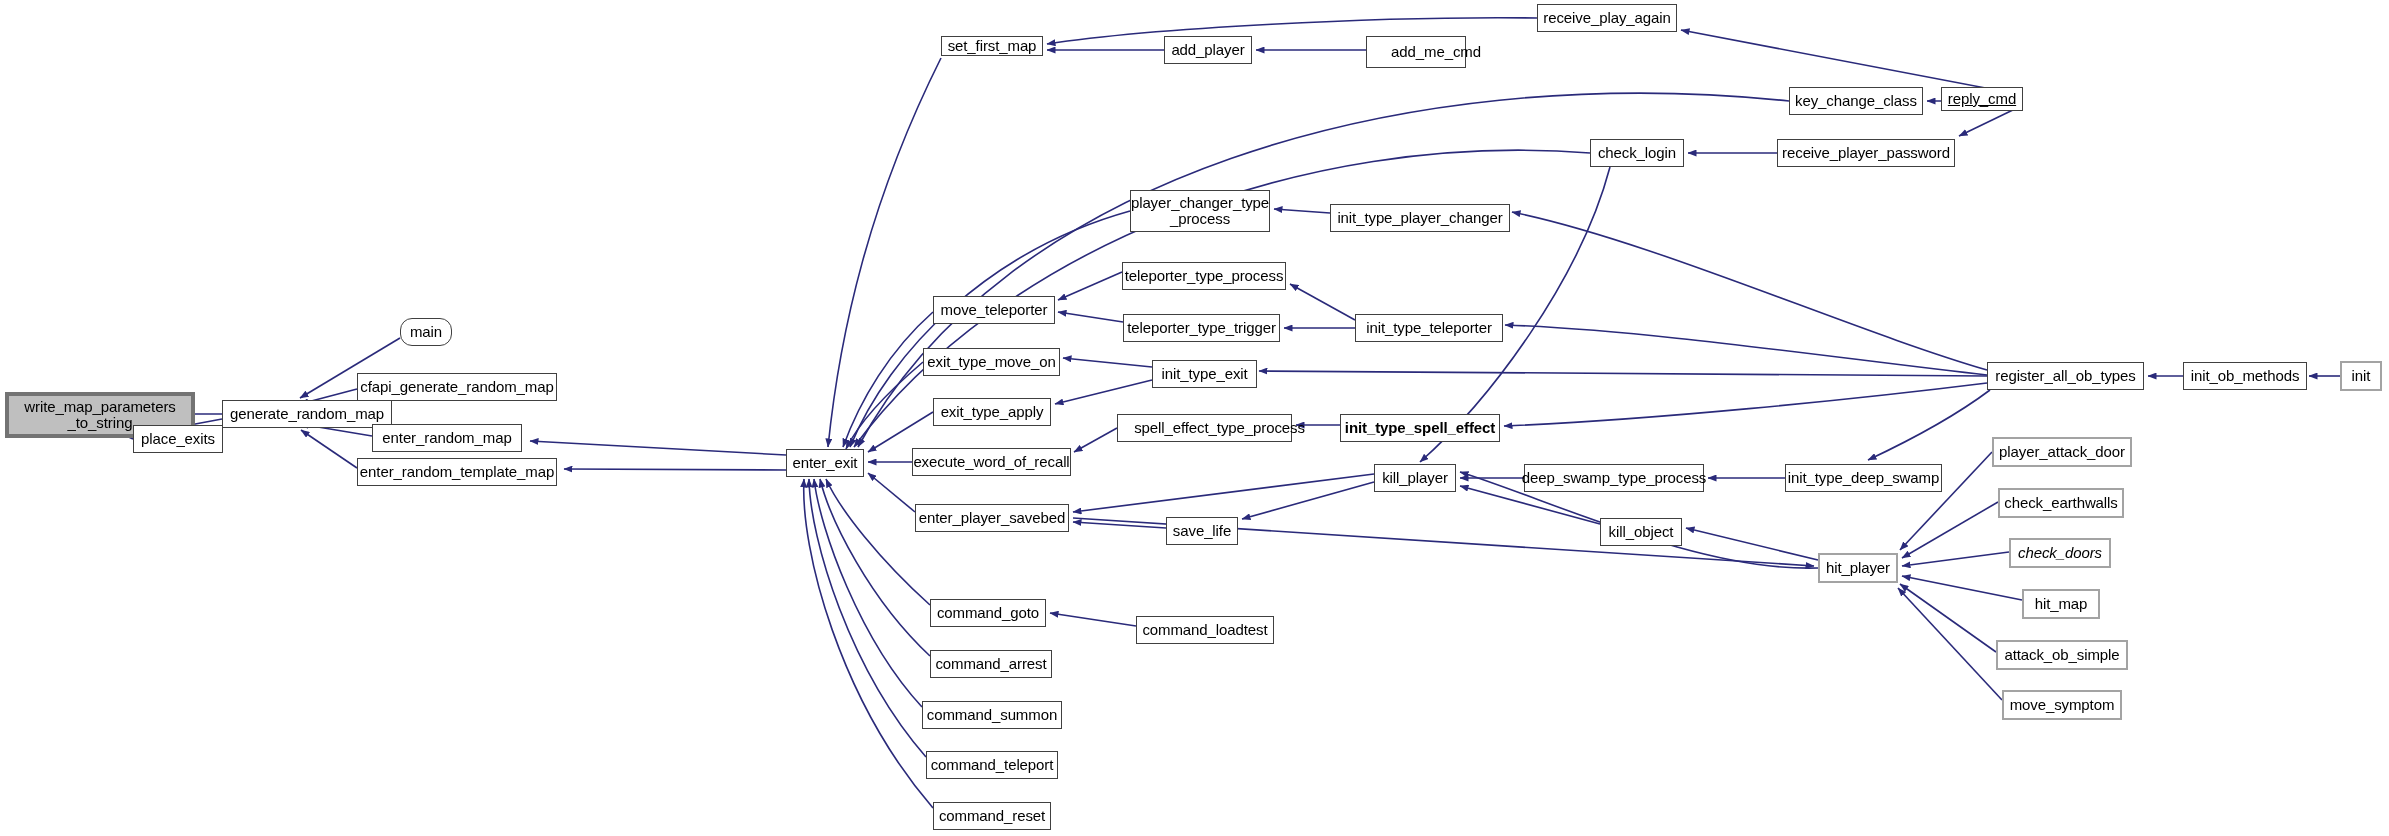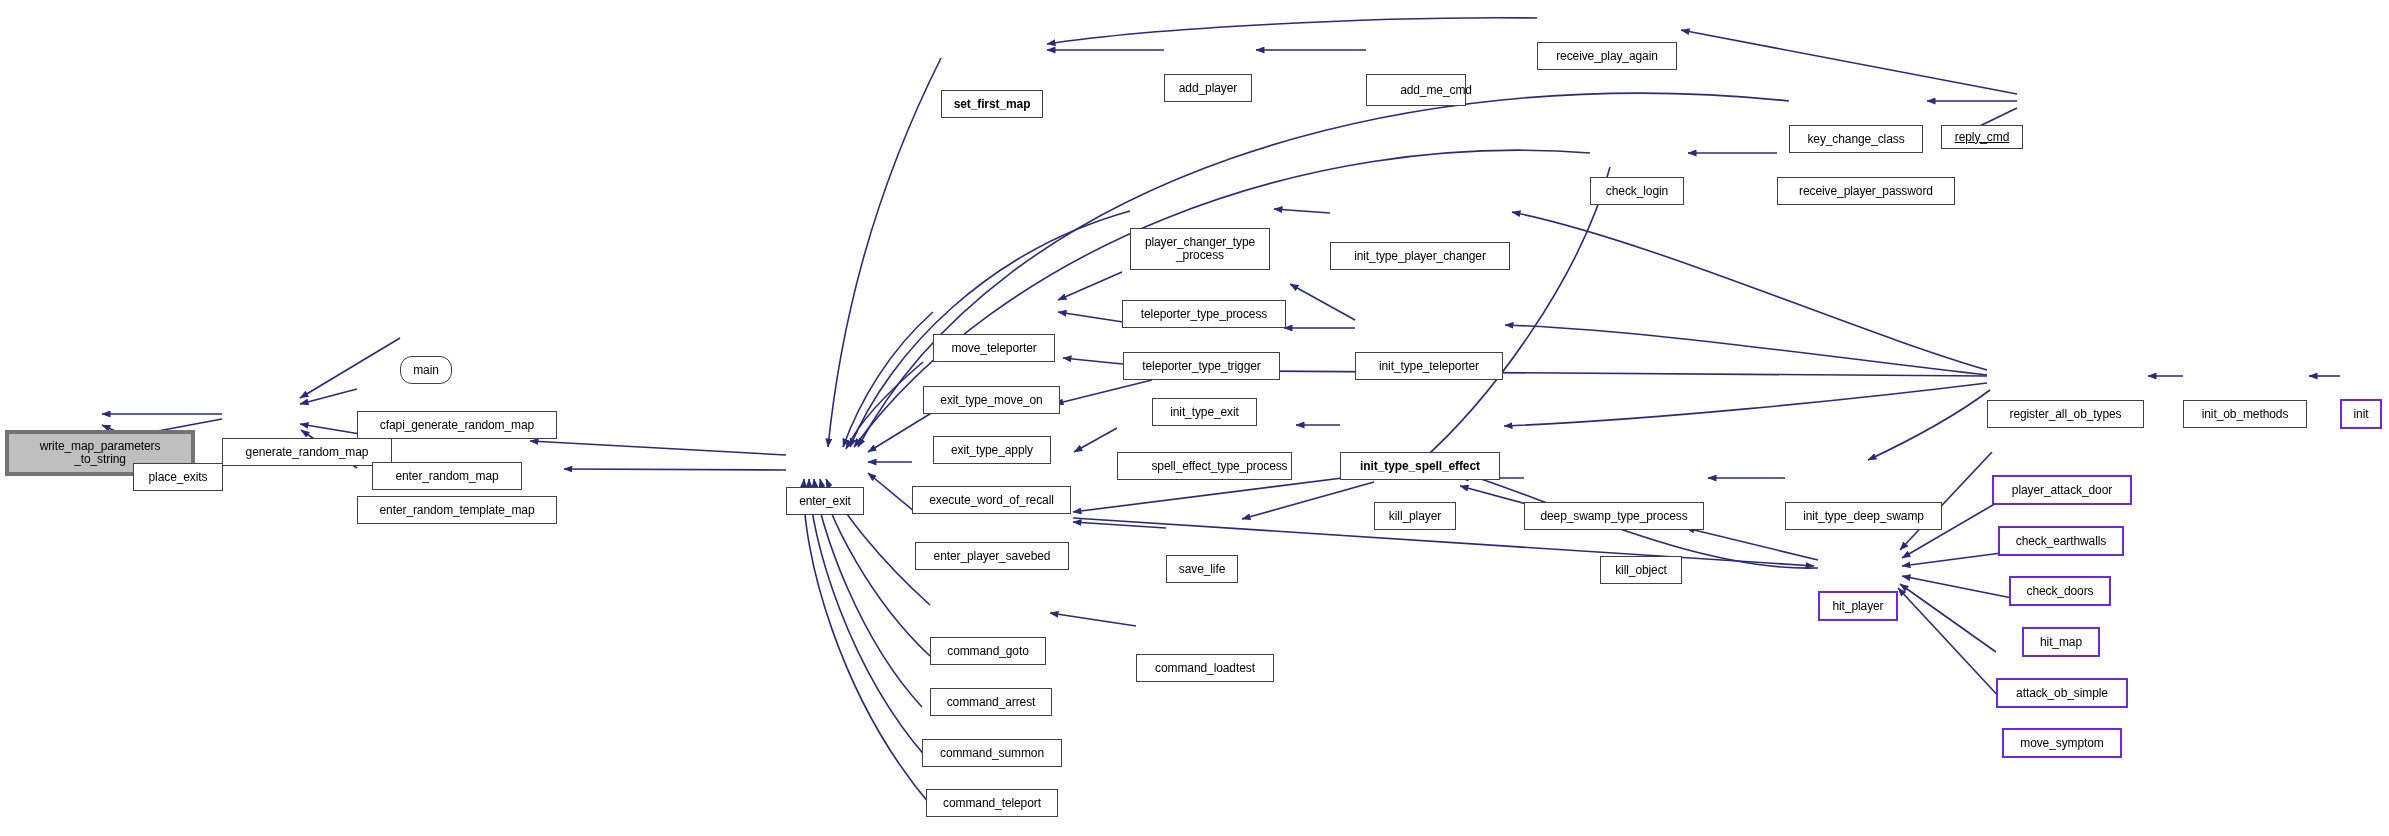--- a/index.html
+++ b/index.html
@@ -21,28 +21,27 @@
   .node{
     position:absolute;
     box-sizing:border-box;
     display:flex;
     align-items:center;
     justify-content:center;
     text-align:center;
     background:#ffffff;
     border:1px solid #404040;
     color:#000000;
-    font-size:12px;
+    font-size:15px;
     line-height:1.08;
     white-space:pre-line;
     letter-spacing:-0.1px;
     z-index:5;
-    margin-top:38px;
   }
-  .node.red{ border:2px solid #6d28d9; }
+  .node.red{ border:2px solid #a3a3a3; }
   .node.gray{ background:#bfbfbf; border:4px solid #737373; }
 </style>
 </head>
 <body>
 
 <div id="canvas">
   <svg id="edges" viewBox="0 0 2389 836" xmlns="http://www.w3.org/2000/svg">
     <defs>
       <marker id="arrowhead" markerWidth="9" markerHeight="7" refX="8.5" refY="3.5" orient="auto" markerUnits="userSpaceOnUse">
         <polygon points="0 0, 9 3.5, 0 7" fill="#2a2a7a"></polygon>
@@ -117,21 +116,21 @@
   <div id="node-layer">
       <div class="node gray" style="left: 5px; top: 392px; width: 190px; height: 46px;">write_map_parameters
 _to_string</div>
       <div class="node" style="left: 133px; top: 425px; width: 90px; height: 28px;">place_exits</div>
       <div class="node" style="left: 222px; top: 400px; width: 170px; height: 28px;">generate_random_map</div>
       <div class="node" style="left: 400px; top: 318px; width: 52px; height: 28px; border-radius: 12px;">main</div>
       <div class="node" style="left: 357px; top: 373px; width: 200px; height: 28px;">cfapi_generate_random_map</div>
       <div class="node" style="left: 372px; top: 424px; width: 150px; height: 28px;">enter_random_map</div>
       <div class="node" style="left: 357px; top: 458px; width: 200px; height: 28px;">enter_random_template_map</div>
       <div class="node" style="left: 786px; top: 449px; width: 78px; height: 28px;">enter_exit</div>
-      <div class="node" style="left: 941px; top: 52px; width: 102px; height: 28px; font-weight: bold;">set_first_map</div>
+      <div class="node" style="left: 941px; top: 36px; width: 102px; height: 20px;">set_first_map</div>
       <div class="node" style="left: 1164px; top: 36px; width: 88px; height: 28px;">add_player</div>
       <div class="node" style="left: 1366px; top: 36px; width: 100px; height: 32px; padding-left: 40px;">add_me_cmd</div>
       <div class="node" style="left: 1537px; top: 4px; width: 140px; height: 28px;">receive_play_again</div>
       <div class="node" style="left: 1789px; top: 87px; width: 134px; height: 28px;">key_change_class</div>
       <div class="node" style="left: 1941px; top: 87px; width: 82px; height: 24px; text-decoration: underline;">reply_cmd</div>
       <div class="node" style="left: 1590px; top: 139px; width: 94px; height: 28px;">check_login</div>
       <div class="node" style="left: 1777px; top: 139px; width: 178px; height: 28px;">receive_player_password</div>
       <div class="node" style="left: 1130px; top: 190px; width: 140px; height: 42px;">player_changer_type
 _process</div>
       <div class="node" style="left: 1330px; top: 204px; width: 180px; height: 28px;">init_type_player_changer</div>
@@ -150,21 +149,21 @@
       <div class="node" style="left: 1374px; top: 464px; width: 82px; height: 28px;">kill_player</div>
       <div class="node" style="left: 1524px; top: 464px; width: 180px; height: 28px;">deep_swamp_type_process</div>
       <div class="node" style="left: 1785px; top: 464px; width: 157px; height: 28px;">init_type_deep_swamp</div>
       <div class="node" style="left: 1600px; top: 518px; width: 82px; height: 28px;">kill_object</div>
       <div class="node red" style="left: 1818px; top: 553px; width: 80px; height: 30px;">hit_player</div>
       <div class="node" style="left: 1987px; top: 362px; width: 157px; height: 28px;">register_all_ob_types</div>
       <div class="node" style="left: 2183px; top: 362px; width: 124px; height: 28px;">init_ob_methods</div>
       <div class="node red" style="left: 2340px; top: 361px; width: 42px; height: 30px;">init</div>
       <div class="node red" style="left: 1992px; top: 437px; width: 140px; height: 30px;">player_attack_door</div>
       <div class="node red" style="left: 1998px; top: 488px; width: 126px; height: 30px;">check_earthwalls</div>
-      <div class="node red" style="left: 2009px; top: 538px; width: 102px; height: 30px;">check_doors</div>
+      <div class="node red" style="left: 2009px; top: 538px; width: 102px; height: 30px; font-style: italic;">check_doors</div>
       <div class="node red" style="left: 2022px; top: 589px; width: 78px; height: 30px;">hit_map</div>
       <div class="node red" style="left: 1996px; top: 640px; width: 132px; height: 30px;">attack_ob_simple</div>
       <div class="node red" style="left: 2002px; top: 690px; width: 120px; height: 30px;">move_symptom</div>
       <div class="node" style="left: 930px; top: 599px; width: 116px; height: 28px;">command_goto</div>
       <div class="node" style="left: 1136px; top: 616px; width: 138px; height: 28px;">command_loadtest</div>
       <div class="node" style="left: 930px; top: 650px; width: 122px; height: 28px;">command_arrest</div>
       <div class="node" style="left: 922px; top: 701px; width: 140px; height: 28px;">command_summon</div>
       <div class="node" style="left: 926px; top: 751px; width: 132px; height: 28px;">command_teleport</div>
       <div class="node" style="left: 933px; top: 802px; width: 118px; height: 28px;">command_reset</div>
     </div>

